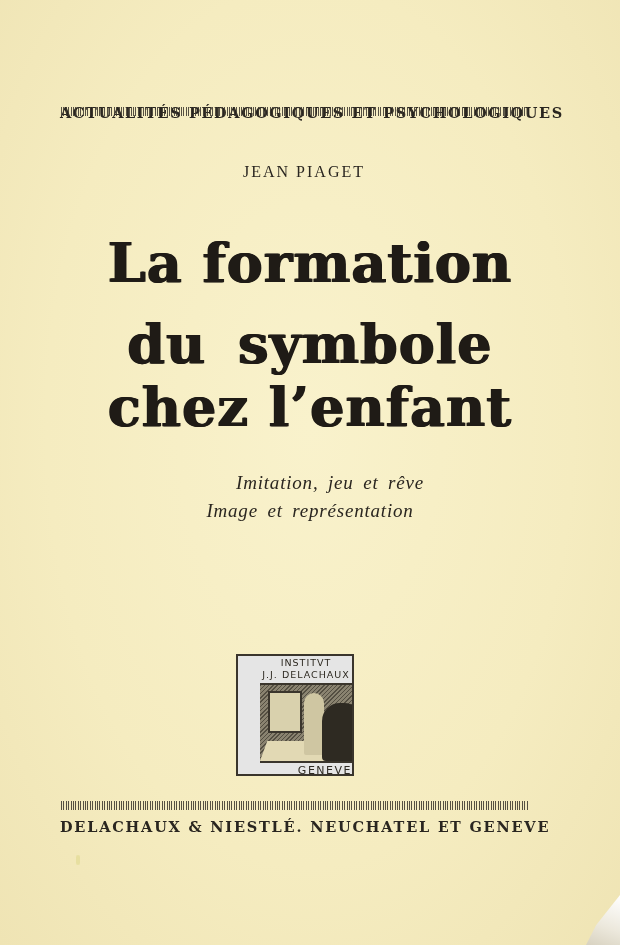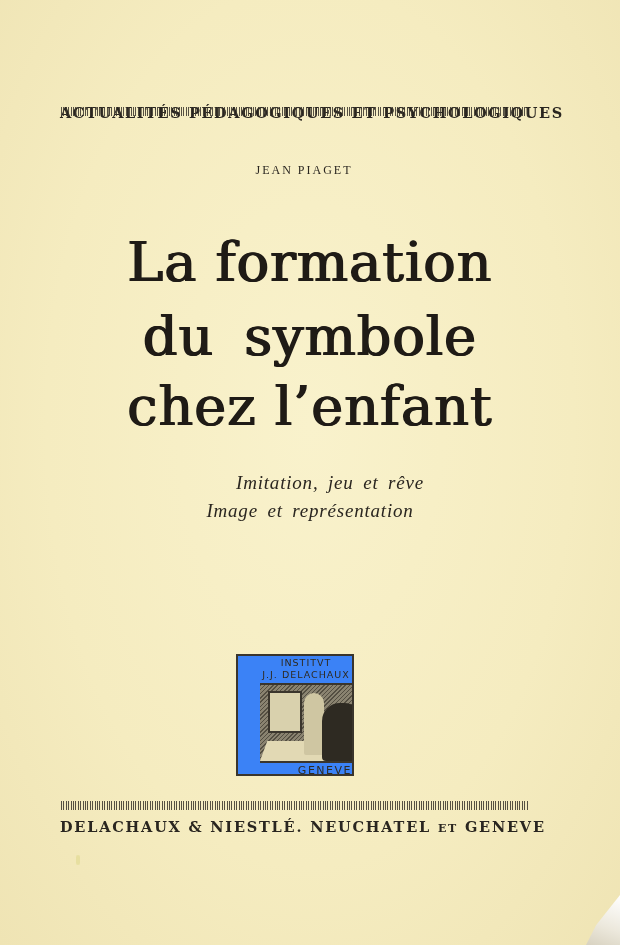--- a/index.html
+++ b/index.html
@@ -23,43 +23,43 @@
   }
   .rule {
     position: absolute; left: 61px; width: 467px; height: 9px;
     background: repeating-linear-gradient(90deg, #3a352c 0 1px, transparent 1px 2.4px);
     opacity: 0.85;
   }
   .rule.top { top: 107px; }
   .rule.bottom { top: 801px; }
   .author {
     position: absolute; top: 163px; left: 0; width: 608px;
-    text-align: center; font-size: 12px; letter-spacing: 2px;
+    text-align: center; font-size: 16px; letter-spacing: 2px;
     font-family: "Liberation Serif", serif;
   }
   .title {
     position: absolute; left: 0; width: 620px; text-align: center;
-    font-family: "DejaVu Serif", serif; font-weight: 400;
+    font-family: "DejaVu Serif", serif; font-weight: 700;
     font-size: 54px; line-height: 1; color: #1f1b16;
     letter-spacing: 1px;
     text-shadow: 0.8px 0 0 #1f1b16, -0.8px 0 0 #1f1b16;
   }
   .title.l1 { top: 236px; }
-  .title.l2 { top: 310px; word-spacing: 12px; }
+  .title.l2 { top: 317px; word-spacing: 12px; }
   .title.l3 { top: 380px; }
   .subtitle {
     position: absolute; left: 0; width: 620px; text-align: center;
     font-family: "Liberation Serif", serif; font-style: italic;
     font-size: 19px; letter-spacing: 0.8px; word-spacing: 4px;
   }
   .subtitle.s1 { top: 472px; margin-left: 20px; }
   .subtitle.s2 { top: 500px; }
   .emblem {
     position: absolute; left: 236px; top: 654px; width: 118px; height: 122px;
-    border: 2px solid #3a352c; background: #3b82f6; box-sizing: border-box; padding-left: 22px;
+    border: 2px solid #3a352c; background: #e5e5e5; box-sizing: border-box; padding-left: 22px;
   }
   .emblem .e-top {
     height: 26px; border-bottom: 2px solid #3a352c; text-align: center;
     font-family: "DejaVu Sans", sans-serif; font-size: 9.5px; line-height: 12px;
     letter-spacing: 1px; color: #2e2a22; padding-top: 1px;
   }
   .emblem .e-img {
     height: 76px; position: relative; overflow: hidden;
     background:
       repeating-linear-gradient(135deg, rgba(40,36,28,0.55) 0 1px, transparent 1px 3px),
@@ -86,21 +86,21 @@
     height: 16px; border-top: 2px solid #3a352c; text-align: right;
     font-family: "DejaVu Sans", sans-serif; font-size: 11px; line-height: 15px;
     letter-spacing: 1.5px; color: #2e2a22;
   }
   .publisher {
     position: absolute; top: 818px; left: 60px; width: 470px;
     text-align: center; font-size: 14.5px; font-weight: bold;
     letter-spacing: 1.8px; white-space: nowrap;
     font-family: "DejaVu Serif", serif;
   }
-  .publisher .et { font-size: 11px; margin-top: 44px; }
+  .publisher .et { font-size: 14px; margin-top: 44px; }
   .page-curl {
     position: absolute; right: 0; bottom: 0; width: 34px; height: 50px;
     background: linear-gradient(200deg, #ffffff 0%, #ece8dc 60%, #d8d2c0 100%);
     clip-path: polygon(100% 0, 100% 100%, 0 100%, 30% 60%);
   }
   .spot {
     position: absolute; left: 76px; top: 855px; width: 4px; height: 10px;
     background: #e4dc9a; border-radius: 2px; opacity: 0.8;
   }
 </style>

